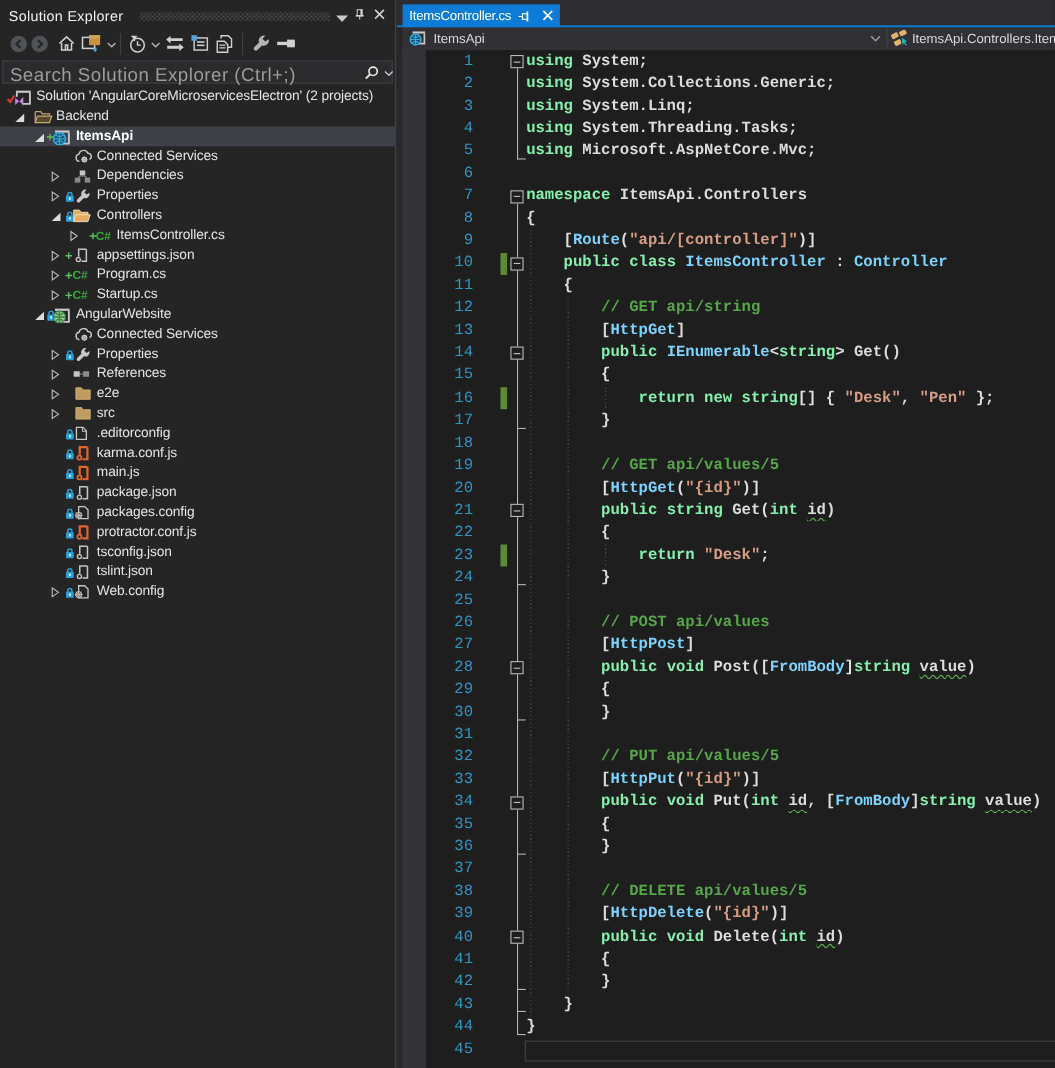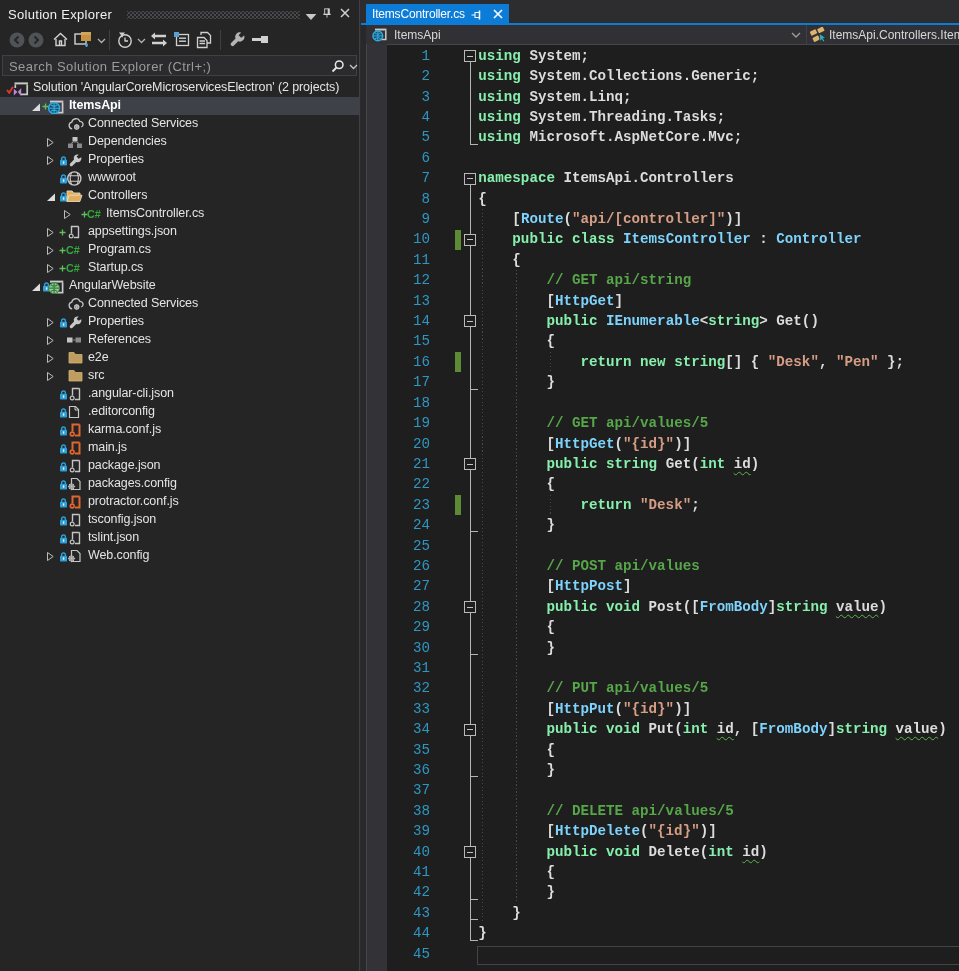--- a/index.html
+++ b/index.html
@@ -15,21 +15,21 @@
   #dots{position:absolute;left:127px;top:11px;width:173px;height:8px;
      background-image:radial-gradient(#47474c 0.8px,transparent 1px),radial-gradient(#47474c 0.8px,transparent 1px);
      background-size:4px 4px;background-position:0 0,2px 2px;}
   .titleico{position:absolute;top:7px;width:12px;height:12px;}
   
   #toolbar{position:absolute;left:0;top:27px;width:100%;height:26px;}
   #toolbar svg{opacity:0.88;}
   .tsep{position:absolute;top:3px;width:1px;height:20px;background:#3f3f46;}
   
   #search{position:absolute;left:2px;top:55px;width:355px;height:21px;background:#2b2b2e;border:1px solid #3f3f46;}
-  #search .ph{position:absolute;left:6px;top:3px;font-size:13px;letter-spacing:0.45px;color:#9b9b9b;}
+  #search .ph{position:absolute;left:6px;top:3px;font-size:17px;letter-spacing:0.45px;color:#9b9b9b;}
 
   
   #tree{position:absolute;left:0;top:79px;width:100%;}
   .row{position:relative;height:18px;font-size:12.5px;letter-spacing:-0.1px;color:#e4e4e4;white-space:nowrap;}
   .row .lbl{position:absolute;top:1px;}
   .row svg,.row .ico{position:absolute;}
   .sel{background:#3e4147;}
   .bold{font-weight:bold;color:#ffffff;}
 
   
@@ -153,20 +153,31 @@
             <path d="M1 4 L3.2 6.8 L7 0.8" fill="none" stroke="#dc3a2c" stroke-width="1.9"></path>
           </svg>
           <svg class="ico" style="left:13px;top:1px" width="17" height="17" viewBox="0 0 17 17">
             <rect x="1.5" y="2.4" width="13.5" height="2" fill="#c8c8c8"></rect>
             <path d="M2.3 4.4 V8 M14.2 4.4 V14.4 H8" fill="none" stroke="#c8c8c8" stroke-width="1.7"></path>
             <path d="M0.8 8.8 L4.4 12.1 L0.8 15.4 Z" fill="#c287dd"></path>
             <path d="M8.2 8 L4.8 12.1 L8.2 16.2 Z" fill="#c287dd"></path>
           </svg>
           <span class="lbl" style="left:33px">Solution 'AngularCoreMicroservicesElectron' (2 projects)</span>
         </div>
+      <div class="row">
+          <svg class="ico" style="left:13px;top:5px" width="10" height="10" viewBox="0 0 10 10">
+            <path d="M9 1.5 L9 9 L1 9 Z" fill="#dcdcdc"></path>
+          </svg>
+          <svg class="ico" style="left:31px;top:2px" width="17" height="14" viewBox="0 0 17 14">
+            <path d="M1 2.5 H6 L7.5 4.5 H14 V6" fill="none" stroke="#c8a871" stroke-width="1.2"></path>
+            <path d="M1 12.5 L3 6.5 H16 L14 12.5 Z" fill="#55492f" stroke="#c8a871" stroke-width="1.1"></path>
+            <path d="M1 12.5 V3" stroke="#c8a871" stroke-width="1.2"></path>
+          </svg>
+          <span class="lbl" style="left:51px">Backend</span>
+        </div>
       <div class="row sel">
           <svg class="ico" style="left:31px;top:5px" width="10" height="10" viewBox="0 0 10 10">
             <path d="M9 1.5 L9 9 L1 9 Z" fill="#dcdcdc"></path>
           </svg>
           <svg class="ico" style="left:41px;top:5px" width="9" height="9" viewBox="0 0 9 9">
             <path d="M4.5 1.5 V7.5 M1.5 4.5 H7.5" stroke="#5fbf5f" stroke-width="1.3"></path>
           </svg>
           <svg class="ico" style="left:48px;top:1px" width="17" height="16" viewBox="0 0 17 16">
             <rect x="2" y="2.6" width="13.3" height="2" fill="#cacaca"></rect>
             <path d="M14.6 4.6 V14.6 H7.6" fill="none" stroke="#cacaca" stroke-width="1.7"></path>
@@ -203,32 +214,20 @@
             <path d="M2.6 4 V2.9 a1.9 1.9 0 0 1 3.8 0 V4" fill="none" stroke="#2d9fd8" stroke-width="1.4"></path>
             <rect x="1" y="3.8" width="7" height="5.7" rx="0.8" fill="#2d9fd8"></rect>
             <rect x="3.9" y="5.4" width="1.4" height="2.3" fill="#f2f2f2"></rect>
           </svg>
           <svg class="ico" style="left:68px;top:2px" width="15" height="14" viewBox="0 0 15 14">
             <path d="M13.3 4.2 a3.8 3.8 0 0 1 -5 4.7 L4.5 12.7 a1.6 1.6 0 0 1 -2.3 -2.3 L6 6.6 a3.8 3.8 0 0 1 4.7 -5 L8.6 3.7 l2.1 2.1 Z" fill="#c8c8c8"></path>
           </svg>
           <span class="lbl" style="left:88px">Properties</span>
         </div>
       <div class="row">
-          <svg class="ico" style="left:59px;top:5px" width="9" height="10" viewBox="0 0 9 10">
-            <path d="M2.6 4 V2.9 a1.9 1.9 0 0 1 3.8 0 V4" fill="none" stroke="#2d9fd8" stroke-width="1.4"></path>
-            <rect x="1" y="3.8" width="7" height="5.7" rx="0.8" fill="#2d9fd8"></rect>
-            <rect x="3.9" y="5.4" width="1.4" height="2.3" fill="#f2f2f2"></rect>
-          </svg>
-          <svg class="ico" style="left:66px;top:1px" width="17" height="17" viewBox="0 0 17 17">
-            <circle cx="8.3" cy="8.5" r="6.6" fill="none" stroke="#c8c8c8" stroke-width="1.4"></circle>
-            <path d="M5.5 2.6 c-1.7 3.9 -1.7 7.9 0 11.8 M11.1 2.6 c1.7 3.9 1.7 7.9 0 11.8 M2.2 5.8 H14.4 M2.2 11.2 H14.4" fill="none" stroke="#c8c8c8" stroke-width="1.1"></path>
-          </svg>
-          <span class="lbl" style="left:88px">wwwroot</span>
-        </div>
-      <div class="row">
           <svg class="ico" style="left:46px;top:5px" width="10" height="10" viewBox="0 0 10 10">
             <path d="M9 1.5 L9 9 L1 9 Z" fill="#dcdcdc"></path>
           </svg>
           <svg class="ico" style="left:59px;top:5px" width="9" height="10" viewBox="0 0 9 10">
             <path d="M2.6 4 V2.9 a1.9 1.9 0 0 1 3.8 0 V4" fill="none" stroke="#2d9fd8" stroke-width="1.4"></path>
             <rect x="1" y="3.8" width="7" height="5.7" rx="0.8" fill="#2d9fd8"></rect>
             <rect x="3.9" y="5.4" width="1.4" height="2.3" fill="#f2f2f2"></rect>
           </svg>
           <svg class="ico" style="left:66px;top:2px" width="17" height="14" viewBox="0 0 17 14">
             <path d="M1 12.5 V2 H6.2 L7.7 4 H14 V6.2" fill="#e3ad5f" stroke="#ead9b8" stroke-width="0.9"></path>
@@ -345,32 +344,20 @@
           <span class="lbl" style="left:88px">e2e</span>
         </div>
       <div class="row">
           <svg class="ico" style="left:46px;top:4px" width="9" height="11" viewBox="0 0 9 11">
             <path d="M1.5 1.5 L7.2 5.5 L1.5 9.5 Z" fill="none" stroke="#bcbcbc"></path>
           </svg>
           <svg class="ico" style="left:68px;top:2px" width="15" height="13" viewBox="0 0 15 13">
             <path d="M1 1.5 H6 L7.5 3.5 H14 V12 H1 Z" fill="#bf9d61" stroke="#d4b376" stroke-width="0.8"></path>
           </svg>
           <span class="lbl" style="left:88px">src</span>
-        </div>
-      <div class="row">
-          <svg class="ico" style="left:59px;top:5px" width="9" height="10" viewBox="0 0 9 10">
-            <path d="M2.6 4 V2.9 a1.9 1.9 0 0 1 3.8 0 V4" fill="none" stroke="#2d9fd8" stroke-width="1.4"></path>
-            <rect x="1" y="3.8" width="7" height="5.7" rx="0.8" fill="#2d9fd8"></rect>
-            <rect x="3.9" y="5.4" width="1.4" height="2.3" fill="#f2f2f2"></rect>
-          </svg>
-          <svg class="ico" style="left:68px;top:2px" width="14" height="14" viewBox="0 0 14 14">
-            <path d="M11.5 1.5 H4.5 V8.5 M11.5 1.5 V12.5 H7" fill="none" stroke="#c5c5c5" stroke-width="1.4"></path>
-            <circle cx="4.2" cy="11" r="1.9" fill="none" stroke="#c5c5c5" stroke-width="1.2"></circle>
-          </svg>
-          <span class="lbl" style="left:88px">.angular-cli.json</span>
         </div>
       <div class="row">
           <svg class="ico" style="left:59px;top:5px" width="9" height="10" viewBox="0 0 9 10">
             <path d="M2.6 4 V2.9 a1.9 1.9 0 0 1 3.8 0 V4" fill="none" stroke="#2d9fd8" stroke-width="1.4"></path>
             <rect x="1" y="3.8" width="7" height="5.7" rx="0.8" fill="#2d9fd8"></rect>
             <rect x="3.9" y="5.4" width="1.4" height="2.3" fill="#f2f2f2"></rect>
           </svg>
           <svg class="ico" style="left:68px;top:2px" width="12" height="14" viewBox="0 0 12 14">
             <path d="M1.5 1.5 H7.5 L10.5 4.5 V12.5 H1.5 Z" fill="none" stroke="#c5c5c5" stroke-width="1.2"></path>
             <path d="M7 1.5 V5 H10.5" fill="none" stroke="#c5c5c5" stroke-width="1"></path>

